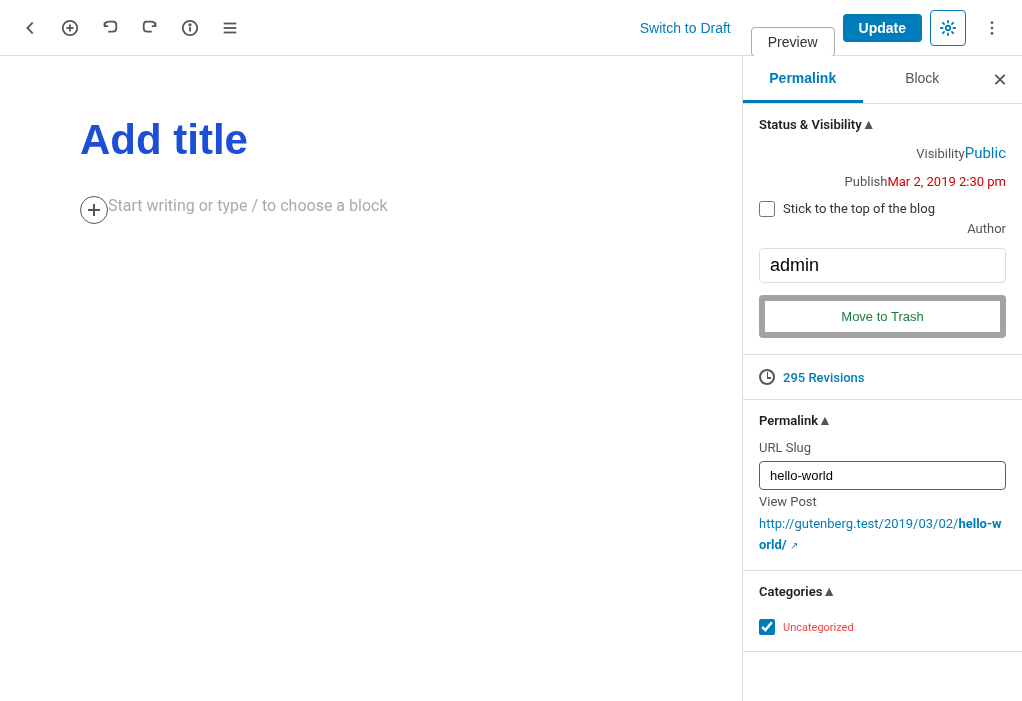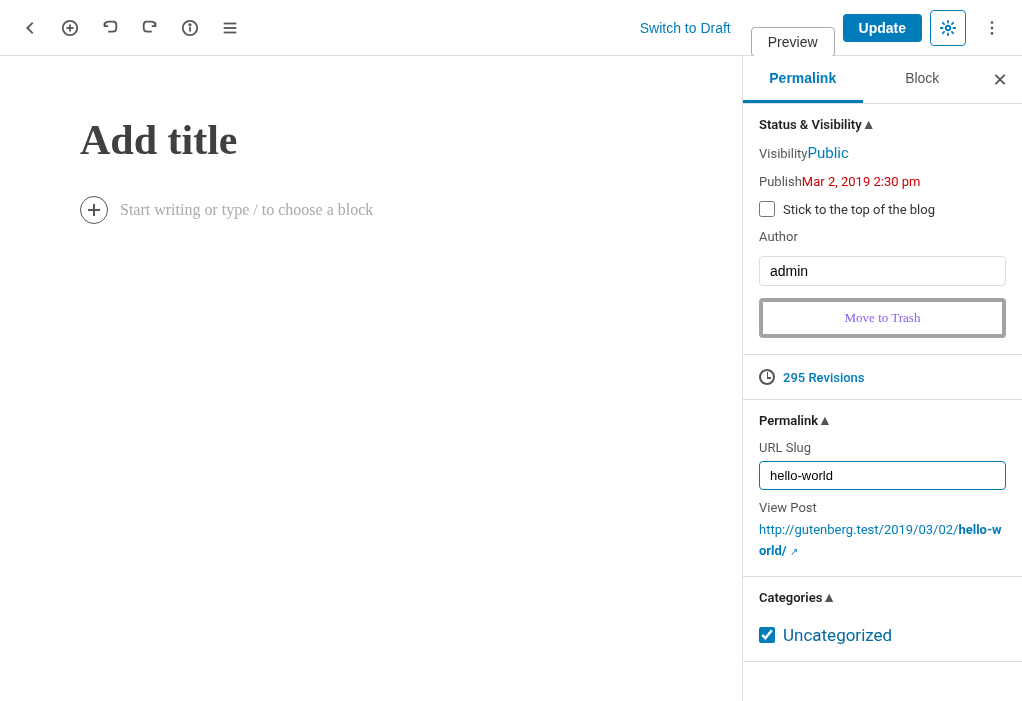--- a/index.html
+++ b/index.html
@@ -43,26 +43,26 @@
     .main-layout {
       display: flex; flex: 1; overflow: hidden;
     }
 
     
     .editor-area {
       flex: 1; overflow-y: auto; padding: 60px 80px; background: #fff; position: relative;
     }
 
     .add-title {
-      font-size: 42px; font-weight: 700; color: #404040; margin-bottom: 32px; outline: none;
-      border: none; width: 100%; font-family: Liberation Serif, serif;
+      font-size: 42px; font-weight: 700; color: #1d4ed8; margin-bottom: 32px; outline: none;
+      border: none; width: 100%; font-family: Liberation Sans, sans-serif;
     }
 
     .block-inserter-row {
-      display: flex; align-items: center; gap: 12px; font-family: Liberation Serif, serif;
+      display: flex; 
     }
     .add-block-btn {
       width: 28px; height: 28px; border: 1.5px solid #555; border-radius: 50%; background: transparent;
       cursor: pointer; display: flex; align-items: center; justify-content: center; color: #555;
       font-size: 18px; flex-shrink: 0;
     }
     .block-placeholder {
       color: #aaa; font-size: 16px;
     }
 
@@ -97,66 +97,66 @@
       padding: 12px 16px; cursor: pointer; user-select: none;
     }
     .section-title {
       font-size: 13px; font-weight: 600; color: #1e1e1e;
     }
     .section-content {
       padding: 0 16px 16px;
     }
 
     .field-row {
-      display: flex; align-items: center; justify-content: flex-start; margin-bottom: 12px;
+      display: flex; align-items: center; justify-content: flex-end; margin-bottom: 12px;
     }
     .field-label {
       font-size: 13px; color: #555;
     }
     .field-value-link {
       font-size: 15px; color: #007cba; text-decoration: none;
     }
     .publish-date-link {
       font-size: 13px; color: #c00; text-decoration: none;
     }
 
     .checkbox-row {
-      display: flex; align-items: center; gap: 8px; margin-bottom: 12px;
+      display: flex; gap: 8px; margin-bottom: 4px;
     }
     .checkbox-row input[type="checkbox"] {
       width: 16px; height: 16px; cursor: pointer;
     }
     .checkbox-label {
       font-size: 13px; color: #333;
     }
 
     .author-input {
       width: 100%; padding: 6px 10px; border: 1px solid #ddd; border-radius: 4px;
-      font-size: 14px; background: #fff; margin-bottom: 12px;
+      font-size: 18px; background: #fff; margin-bottom: 12px;
     }
 
     .move-trash-btn {
-      width: 100%; padding: 8px; border: 4px solid #a3a3a3; background: #fff; color: #8b5cf6;
-      font-size: 13px; cursor: pointer; border-radius: 4px; text-align: center; font-family: Liberation Serif, serif;
+      width: 100%; padding: 8px; border: 6px solid #a3a3a3; background: #fff; color: #15803d;
+      font-size: 13px; cursor: pointer; border-radius: 4px; text-align: center;
     }
 
     
     .revisions-row {
       display: flex; align-items: center; gap: 8px; padding: 14px 16px;
       border-bottom: 1px solid #ddd; cursor: pointer;
     }
     .revisions-text { font-size: 13px; color: #007cba; font-weight: 500; }
 
     
     .url-slug-label {
       font-size: 13px; color: #555; margin-bottom: 6px; display: block;
     }
     .url-slug-input {
       width: 100%; padding: 6px 10px; border: 1px solid #007cba; border-radius: 4px;
-      font-size: 13px; margin-bottom: 10px; outline: none;
+      font-size: 13px; margin-bottom: 4px; outline: none;
     }
     .permalink-note {
       font-size: 13px; color: #555; margin-bottom: 8px; line-height: 1.5;
     }
     .permalink-link {
       color: #007cba; text-decoration: none;
     }
     .external-icon { font-size: 10px; }
 
     .view-post-label {
@@ -170,21 +170,21 @@
     .categories-content {
       padding: 8px 16px 16px;
     }
     .category-check-row {
       display: flex; align-items: center; gap: 8px;
     }
     .category-check-row input[type="checkbox"] {
       width: 16px; height: 16px; accent-color: #007cba;
     }
     .category-label {
-      font-size: 17px; color: #0369a1;
+      font-size: 11px; color: #ef4444;
     }
 
     
     .chevron { font-size: 14px; color: #555; transition: transform 0.2s; }
     .chevron.up { transform: rotate(0deg); }
 
     
     .clock-icon {
       width: 16px; height: 16px; border: 2px solid #555; border-radius: 50%;
       position: relative; display: inline-flex; align-items: center; justify-content: center;

